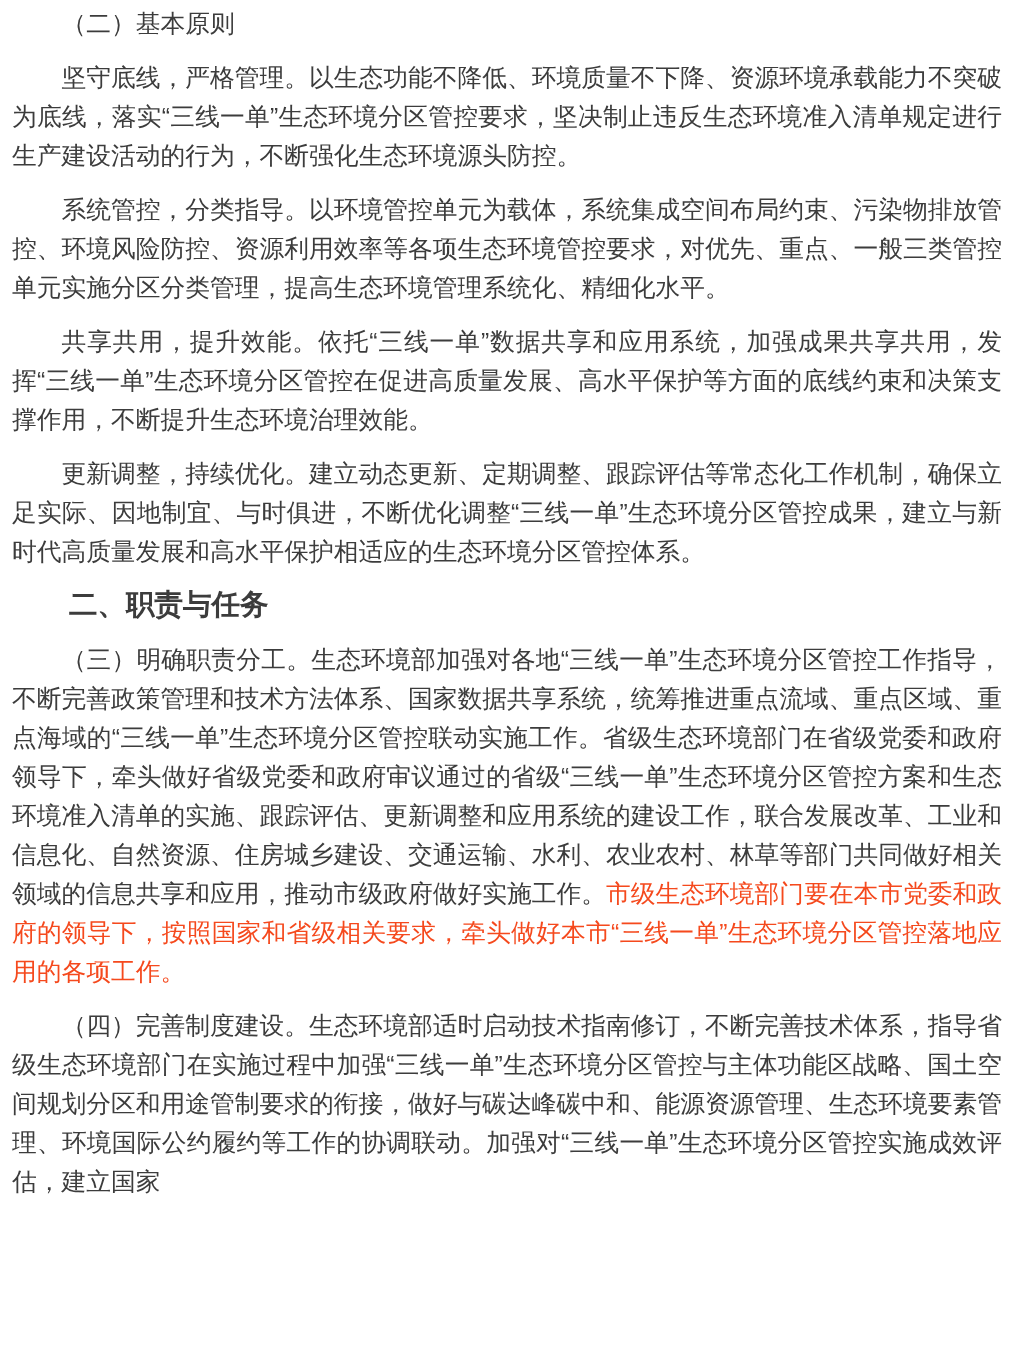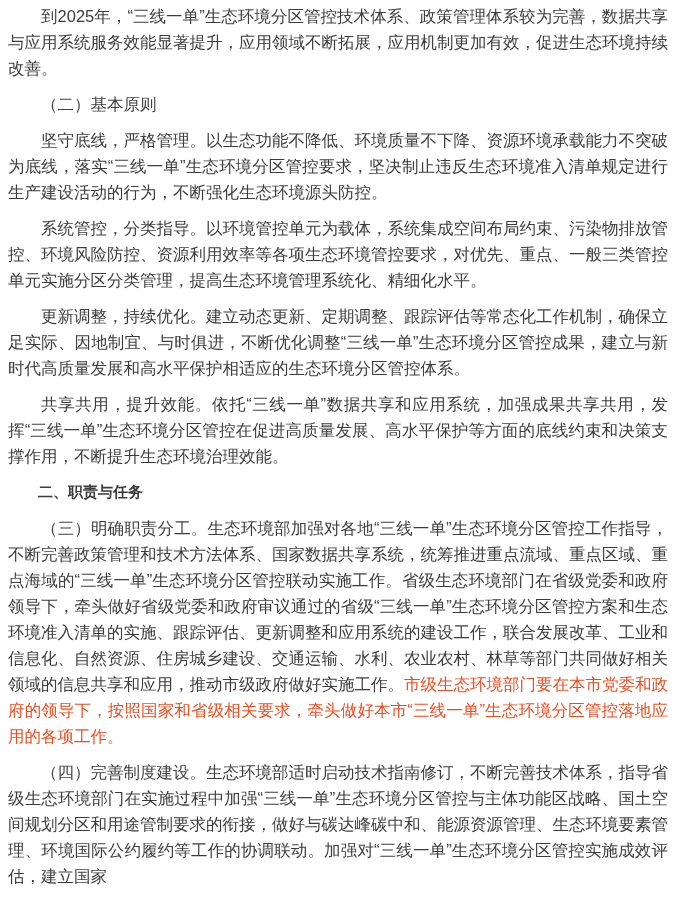--- a/index.html
+++ b/index.html
@@ -24,43 +24,42 @@
   .para {
     margin: 0 0 10px 0;
     font-size: 16.5px;
     line-height: 26px;
     text-align: justify;
     text-indent: 2em;
     word-break: break-all;
   }
   .para.noindent { text-indent: 0; }
   h2.para {
-    font-size: 15px;
+    font-size: 19px;
     font-weight: bold;
   }
   .subheading { font-weight: normal; }
   .highlight { color: var(--highlight-color); }
 </style>
 </head>
 <body>
 
 <main class="doc">
 
 
-  <p class="para">到2025年，“三线一单”生态环境分区管控技术体系、政策管理体系较为完善，数据共享与应用系统服务效能显著提升，应用领域不断拓展，应用机制更加有效，促进生态环境持续改善。</p>
 
   <p class="para subheading">（二）基本原则</p>
 
   <p class="para">坚守底线，严格管理。以生态功能不降低、环境质量不下降、资源环境承载能力不突破为底线，落实“三线一单”生态环境分区管控要求，坚决制止违反生态环境准入清单规定进行生产建设活动的行为，不断强化生态环境源头防控。</p>
 
   <p class="para">系统管控，分类指导。以环境管控单元为载体，系统集成空间布局约束、污染物排放管控、环境风险防控、资源利用效率等各项生态环境管控要求，对优先、重点、一般三类管控单元实施分区分类管理，提高生态环境管理系统化、精细化水平。</p>
 
+  <p class="para">共享共用，提升效能。依托“三线一单”数据共享和应用系统，加强成果共享共用，发挥“三线一单”生态环境分区管控在促进高质量发展、高水平保护等方面的底线约束和决策支撑作用，不断提升生态环境治理效能。</p>
+
   <p class="para">更新调整，持续优化。建立动态更新、定期调整、跟踪评估等常态化工作机制，确保立足实际、因地制宜、与时俱进，不断优化调整“三线一单”生态环境分区管控成果，建立与新时代高质量发展和高水平保护相适应的生态环境分区管控体系。</p>
-
-  <p class="para">共享共用，提升效能。依托“三线一单”数据共享和应用系统，加强成果共享共用，发挥“三线一单”生态环境分区管控在促进高质量发展、高水平保护等方面的底线约束和决策支撑作用，不断提升生态环境治理效能。</p>
 
   <h2 class="para">二、职责与任务</h2>
 
   <p class="para"><span>（三）明确职责分工。生态环境部加强对各地“三线一单”生态环境分区管控工作指导，不断完善政策管理和技术方法体系、国家数据共享系统，统筹推进重点流域、重点区域、重点海域的“三线一单”生态环境分区管控联动实施工作。省级生态环境部门在省级党委和政府领导下，牵头做好省级党委和政府审议通过的省级“三线一单”生态环境分区管控方案和生态环境准入清单的实施、跟踪评估、更新调整和应用系统的建设工作，联合发展改革、工业和信息化、自然资源、住房城乡建设、交通运输、水利、农业农村、林草等部门共同做好相关领域的信息共享和应用，推动市级政府做好实施工作。</span><span class="highlight">市级生态环境部门要在本市党委和政府的领导下，按照国家和省级相关要求，牵头做好本市“三线一单”生态环境分区管控落地应用的各项工作。</span></p>
 
   <p class="para">（四）完善制度建设。生态环境部适时启动技术指南修订，不断完善技术体系，指导省级生态环境部门在实施过程中加强“三线一单”生态环境分区管控与主体功能区战略、国土空间规划分区和用途管制要求的衔接，做好与碳达峰碳中和、能源资源管理、生态环境要素管理、环境国际公约履约等工作的协调联动。加强对“三线一单”生态环境分区管控实施成效评估，建立国家</p>
 
 </main>
 
 </body></html>

